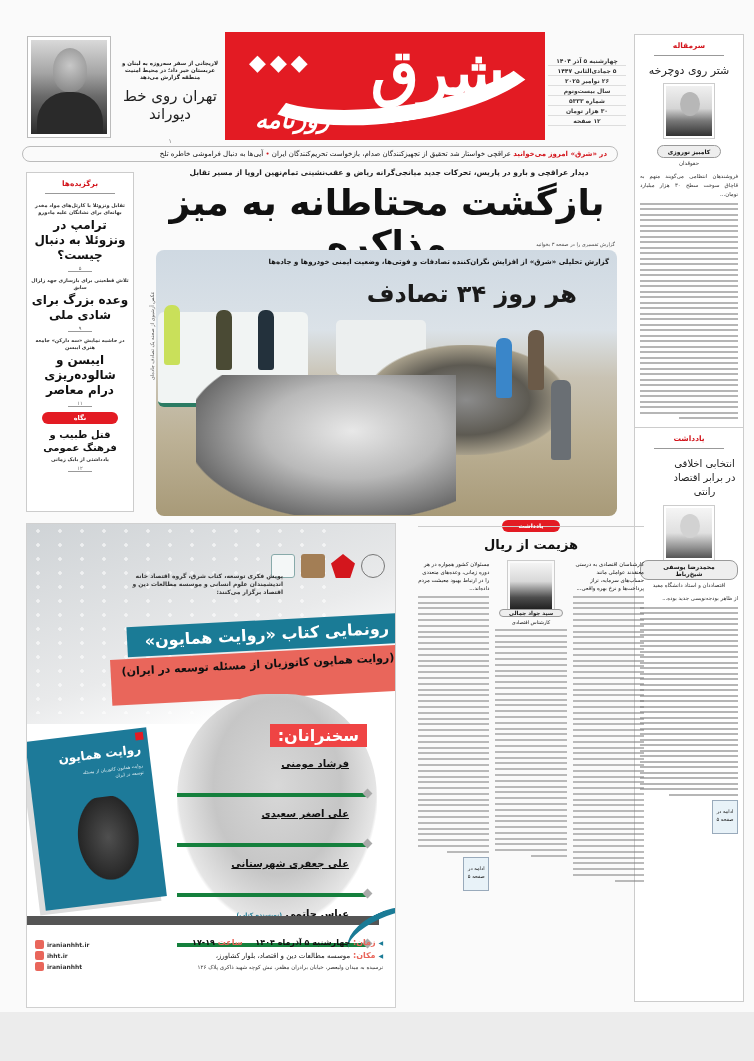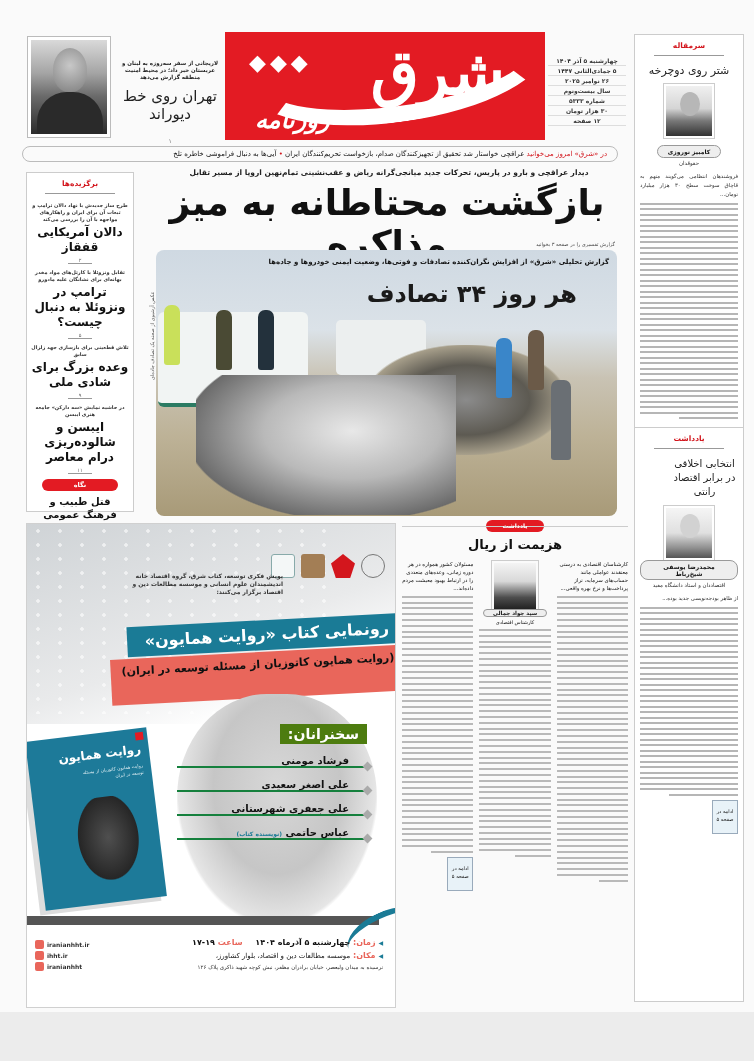--- a/index.html
+++ b/index.html
@@ -22,21 +22,21 @@
   .logo .curve { position: absolute; left: 22px; top: -20px; width: 300px; height: 110px; border: 16px solid #fff; border-color: transparent transparent #fff transparent; border-radius: 0 0 50% 50%; transform: rotate(-8deg); }
   .logo .dots { position: absolute; left: 24px; top: 18px; font-size: 22px; color: #fff; letter-spacing: 4px; }
   .logo .word-small { position: absolute; left: 30px; bottom: 6px; font-family: "DejaVu Serif", serif; font-style: italic; font-weight: bold; color: #fff; font-size: 24px; }
   .logo .word-big { position: absolute; right: 40px; top: 4px; font-family: "DejaVu Serif", serif; font-weight: bold; color: #fff; font-size: 62px; }
 
   .dateblock { position: absolute; left: 548px; top: 56px; width: 78px; text-align: center; font-size: 6px; line-height: 9px; font-weight: bold; color: #333; }
   .dateblock .row { border-bottom: 1px solid #ddd; }
 
   
   .teaser { position: absolute; left: 22px; top: 146px; width: 596px; height: 16px; border: 1px solid #bbb; border-radius: 10px; font-size: 7px; line-height: 14px; padding: 0 10px; white-space: nowrap; overflow: hidden; }
-  .teaser .label { color: #d3161d; font-weight: normal; margin-top: 26px; }
+  .teaser .label { color: #d3161d; font-weight: bold; margin-top: 26px; }
   .teaser .dot { color: #d3161d; }
 
   
   .headline-kicker { position: absolute; left: 160px; top: 168px; width: 458px; text-align: center; font-size: 7.5px; font-weight: bold; color: #222; }
   .headline { position: absolute; left: 155px; top: 182px; width: 464px; text-align: center; font-size: 36px; font-weight: bold; color: #111; letter-spacing: -1px; }
   .headline-ref { position: absolute; left: 157px; top: 241px; width: 458px; text-align: right; font-size: 5px; color: #444; }
 
   
   .photo { position: absolute; left: 156px; top: 250px; width: 461px; height: 266px; border-radius: 8px; overflow: hidden;
     background: linear-gradient(180deg,#cfd9e2 0%,#dbe2e8 30%,#c9c3b4 48%,#bdb297 70%,#a89a78 100%); }
@@ -64,21 +64,21 @@
   .rc-photo { width: 52px; height: 56px; margin: 0 auto; border: 1px solid #ccc; padding: 2px; }
   .rc-photo .inner { width: 100%; height: 100%; background: linear-gradient(180deg,#f0f0f0 0%,#d5d5d5 45%,#777 70%,#333 100%); position: relative; overflow: hidden; }
   .rc-photo .inner .h { position: absolute; left: 14px; top: 6px; width: 20px; height: 24px; border-radius: 50%; background: #b7b7b7; }
   .rc-name { display: inline-block; font-size: 6px; font-weight: bold; padding: 2px 10px; border: 1px solid #999; border-radius: 8px; background: #eee; margin-top: -4px; position: relative; }
   .rc-role { font-size: 5.5px; color: #333; margin: 2px 0 6px; }
   .rc-text { font-size: 5.4px; line-height: 9px; text-align: justify; color: #333; direction: rtl; }
   .rc-text .bar { height: 2px; background: #7a7a7a; margin: 3.5px 0; opacity: .55; }
   .rc-divider { border-top: 1px solid #ccc; margin: 8px -5px 0; }
 
   
-  .art { position: absolute; left: 402px; top: 520px; width: 226px; height: 488px; }
+  .art { position: absolute; left: 418px; top: 520px; width: 226px; height: 488px; }
   .art-pill { width: 58px; height: 12px; margin: 0 auto; background: #e31b23; color: #fff; border-radius: 6px; font-size: 6px; font-weight: bold; text-align: center; line-height: 12px; }
   .art-rule { border-top: 1px solid #ccc; margin: -6px 0 8px; }
   .art-title { text-align: center; font-size: 13px; font-weight: bold; margin: 10px 0 8px; }
   .art-cols { display: flex; gap: 6px; direction: rtl; }
   .art-col { flex: 1; }
   .art-col .bar { height: 2px; background: #777; opacity: .5; margin: 3.8px 0; }
   .art-photo { width: 48px; height: 52px; border: 1px solid #ccc; padding: 2px; margin: 0 auto; }
   .art-photo .inner { width: 100%; height: 100%; background: linear-gradient(180deg,#f4f4f4 0%,#d8d8d8 40%,#4d4d4d 75%,#222 100%); }
   .art-name { font-size: 5.5px; font-weight: bold; text-align: center; border: 1px solid #999; border-radius: 6px; background: #eee; margin: -3px 4px 2px; position: relative; }
   .art-role { font-size: 5px; text-align: center; margin-bottom: 4px; }
@@ -89,22 +89,22 @@
   .ad-top { position: absolute; left: 0; top: 0; width: 370px; height: 200px; background: linear-gradient(160deg,#cfd3d6 0%,#e9eaeb 55%,#fff 80%); }
   .ad-hex { position: absolute; left: 0; top: 0; width: 300px; height: 190px; opacity: .6;
     background-image: radial-gradient(circle,#fff 1.5px,transparent 2px); background-size: 22px 14px; }
   .ad-intro { position: absolute; right: 112px; top: 48px; width: 160px; font-size: 6px; line-height: 8px; font-weight: bold; color: #333; text-align: right; }
   .ad-logos { position: absolute; right: 10px; top: 30px; display: flex; gap: 6px; align-items: center; }
   .ad-logo { width: 24px; height: 24px; border-radius: 3px; }
   .ad-title-bar { position: absolute; left: 100px; top: 96px; width: 280px; height: 30px; background: #1a7b96; transform: rotate(-3deg); color: #fff; font-size: 16px; font-weight: bold; text-align: right; padding-right: 18px; line-height: 30px; }
   .ad-sub-bar { position: absolute; left: 84px; top: 128px; width: 300px; height: 46px; background: #e9665b; transform: rotate(-3deg); color: #111; font-size: 11px; font-weight: bold; text-align: right; padding: 4px 16px 0 0; line-height: 18px; }
   .ad-face { position: absolute; left: 150px; top: 170px; width: 200px; height: 230px; border-radius: 45% 45% 40% 40%; background: radial-gradient(ellipse at 50% 40%,#d8d8d8 0%,#c6c6c6 45%,#e6e6e6 70%,transparent 72%); }
   .speakers { position: absolute; right: 28px; top: 200px; width: 190px; }
-  .speakers-label { display: inline-block; float: right; background: #4d7c0f; color: #fff; font-size: 14px; font-weight: bold; padding: 2px 8px; }
-  .speaker { clear: both; border-bottom: 2px solid #15803d; text-align: right; font-size: 10px; font-weight: bold; padding: 11px 18px 0 0; position: relative; }
+  .speakers-label { display: inline-block; float: right; background: #ef4444; color: #fff; font-size: 16px; font-weight: bold; padding: 2px 8px; }
+  .speaker { clear: both; border-bottom: 4px solid #15803d; text-align: right; font-size: 10px; font-weight: bold; padding: 11px 18px 24px 0; position: relative; text-decoration: underline; }
   .speaker::after { content: ""; position: absolute; right: -4px; bottom: -4px; width: 7px; height: 7px; background: #aaa; transform: rotate(45deg); }
   .speaker .note { color: #1a7b96; font-size: 6px; }
   .book { position: absolute; left: 8px; top: 210px; width: 122px; height: 170px; background: #1d7a99; transform: rotate(-7deg); box-shadow: -6px 4px 0 #ddd; }
   .book .bt { position: absolute; right: 8px; top: 14px; color: #fff; font-size: 12px; font-weight: bold; }
   .book .bs { position: absolute; right: 8px; top: 34px; color: #dfeef3; font-size: 4.5px; width: 70px; text-align: right; line-height: 7px; }
   .book .bface { position: absolute; left: 36px; top: 64px; width: 70px; height: 90px; border-radius: 40% 40% 35% 35%; background: radial-gradient(ellipse at 50% 45%,#4f4f4f 0%,#262626 60%,transparent 62%); }
   .book .tag { position: absolute; right: 4px; top: 4px; width: 8px; height: 8px; background: #e31b23; }
   .ad-ground { position: absolute; left: 0; top: 392px; width: 352px; height: 9px; background: #555; }
   .ad-wave { position: absolute; right: -30px; top: 388px; width: 80px; height: 40px; border-radius: 50%; border-top: 6px solid #1a7b96; transform: rotate(-25deg); }
   .ad-info { position: absolute; right: 12px; top: 412px; width: 250px; text-align: right; font-size: 8px; font-weight: bold; line-height: 13px; }
@@ -175,25 +175,20 @@
     <div class="kicker rtl">گزارش تحلیلی «شرق» از افزایش نگران‌کننده تصادفات و فوتی‌ها، وضعیت ایمنی خودروها و جاده‌ها</div>
     <div class="title rtl">هر روز ۳۴ تصادف</div>
   </div>
   <div class="photo-credit rtl">عکس آرشیوی از صحنه یک تصادف جاده‌ای</div>
 
   <div class="leftcol rtl">
     <div class="sec-label">برگزیده‌ها</div>
     <div class="sec-rule"></div>
 
     <div>
-      <div class="lc-kicker">طرح ساز جدیدش با نهاد دالان ترامپ و تبعات آن برای ایران و راهکارهای مواجهه با آن را بررسی می‌کند</div>
-      <div class="lc-title">دالان آمریکایی قفقاز</div>
-      <div class="lc-page">۲</div>
-    </div>
-    <div>
       <div class="lc-kicker">تقابل ونزوئلا با کارتل‌های مواد مخدر بهانه‌ای برای نشانگان علیه مادورو</div>
       <div class="lc-title">ترامپ در ونزوئلا به دنبال چیست؟</div>
       <div class="lc-page">۵</div>
     </div>
     <div>
       <div class="lc-kicker">تلاش قطعینی برای بازسازی جهد زلزال سابق</div>
       <div class="lc-title">وعده بزرگ برای شادی ملی</div>
       <div class="lc-page">۹</div>
     </div>
     <div>

